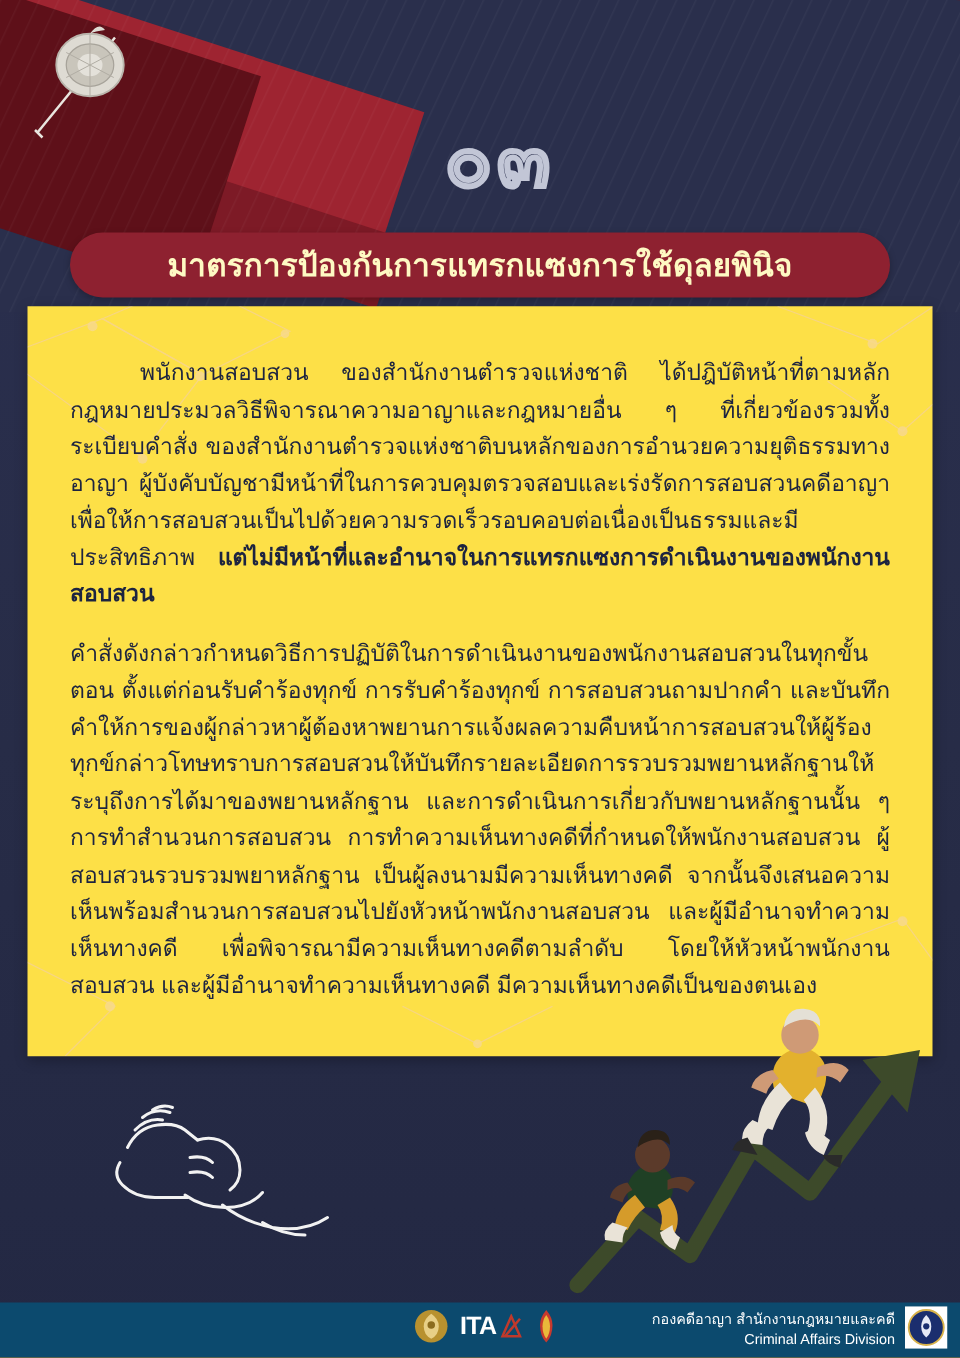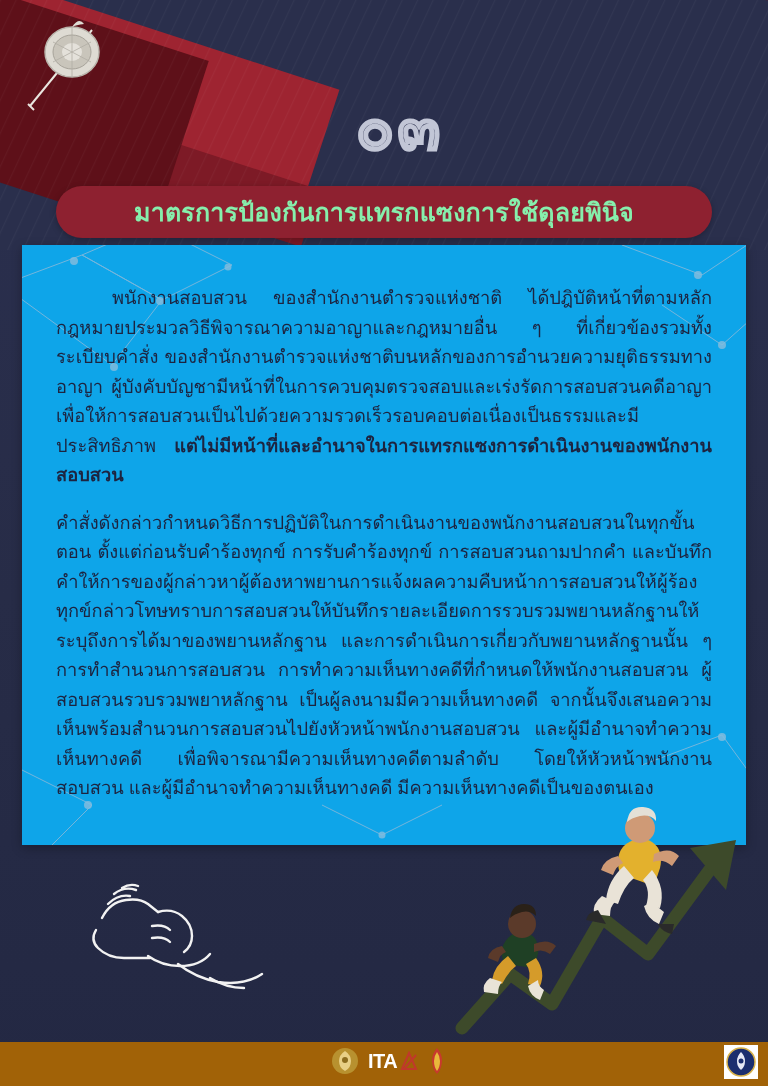--- a/index.html
+++ b/index.html
@@ -85,34 +85,34 @@
   .title-pill {
     position: absolute;
     left: 56px; top: 186px;
     width: 656px; height: 52px;
     background: #8e2130;
     border-radius: 26px;
     display: flex; align-items: center; justify-content: center;
     box-shadow: 0 2px 6px rgba(0,0,0,.25);
   }
   .title-pill-text {
-    color: #86efac;
+    color: #fef9c3;
     font-family: "Liberation Sans", sans-serif;
     font-size: 25px;
     font-weight: bold;
     letter-spacing: .2px;
     white-space: nowrap;
   }
 
   
   .card {
     position: absolute;
     left: 22px; top: 245px;
     width: 724px; height: 600px;
-    background: #0ea5e9;
+    background: #fde047;
     box-shadow: 0 3px 10px rgba(0,0,0,.28);
     overflow: hidden;
   }
   .card-pattern { position: absolute; inset: 0; opacity: .5; }
   .card-inner {
     position: relative;
     padding: 38px 34px 20px 34px;
   }
   .body-text {
     font-family: "Liberation Sans", sans-serif;
@@ -125,21 +125,21 @@
   .body-text b { font-weight: bold; }
   .para2 { text-indent: 0; margin-top: 18px; }
 
   
   .handshake { position: absolute; left: 82px; top: 860px; width: 190px; height: 150px; }
   .climbers  { position: absolute; left: 452px; top: 778px; width: 300px; height: 265px; }
 
   
   .footer {
     position: absolute; left: 0; bottom: 0; width: 768px; height: 44px;
-    background: #a16207;
+    background: #0c4a6e;
     display: flex; align-items: center;
   }
   .footer-center {
     position: absolute; left: 330px; top: 4px;
     display: flex; align-items: center; gap: 8px;
   }
   .ita-logo {
     display: flex; align-items: center; gap: 3px;
   }
   .ita-text {
@@ -295,20 +295,24 @@
         <line x1="4" y1="18" x2="16" y2="4" stroke="#c0392b" stroke-width="2"></line>
       </svg>
     </div>
     <svg width="22" height="30" viewBox="0 0 22 30">
       <path d="M11 2 q5 6 5 12 q0 9 -5 14 q-5 -5 -5 -14 q0 -6 5 -12z" fill="#c8392e"></path>
       <path d="M11 6 q3 4 3 9 q0 6 -3 10 q-3 -4 -3 -10 q0 -5 3 -9z" fill="#e9b83a"></path>
     </svg>
   </div>
 
   <div class="footer-right">
+    <div class="footer-lines">
+      <div class="footer-line1">กองคดีอาญา สำนักงานกฎหมายและคดี</div>
+      <div class="footer-line2">Criminal Affairs Division</div>
+    </div>
     <svg class="seal" viewBox="0 0 34 34">
       <rect x="0" y="0" width="34" height="34" fill="#ffffff"></rect>
       <circle cx="17" cy="17" r="14" fill="#1b2e6e" stroke="#d8b24a" stroke-width="1.5"></circle>
       <path d="M17 7 q4 4 4 9 q0 6 -4 9 q-4 -3 -4 -9 q0 -5 4 -9z" fill="#e6e9f5"></path>
       <circle cx="17" cy="16" r="2.5" fill="#1b2e6e"></circle>
     </svg>
   </div>
 </div>
 
 </body></html>

